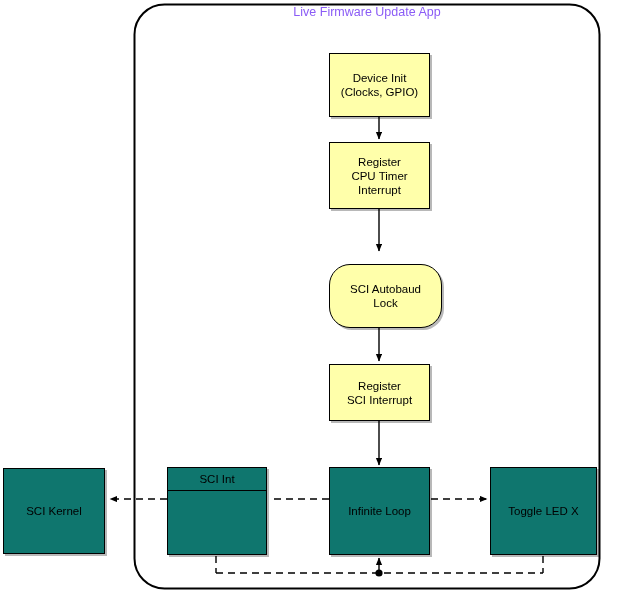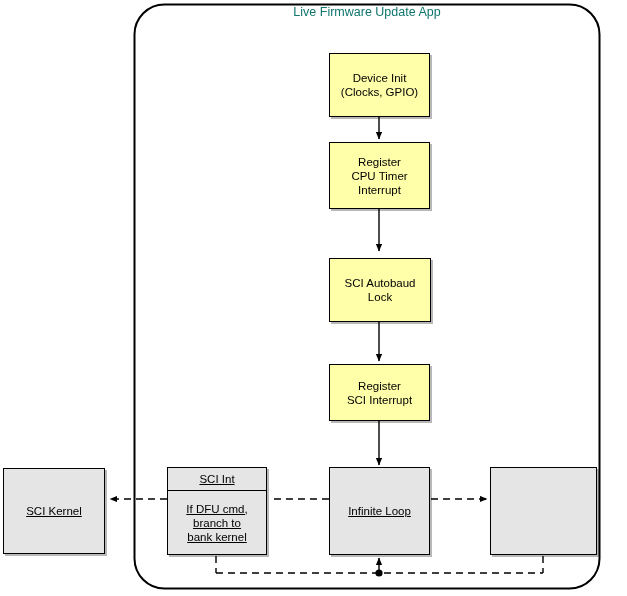--- a/index.html
+++ b/index.html
@@ -33,21 +33,21 @@
     align-items: center;
     justify-content: center;
     text-align: center;
     font-size: 11.5px;
     line-height: 14px;
     color: #000000;
     box-shadow: 2px 2px 0 rgba(0,0,0,0.28);
     z-index: 3;
   }
   .node.yellow { background: #ffffaa; }
-  .node.green  { background: #e5e5e5; text-decoration: underline; }
+  .node.green  { background: #0f766e; }
 
   .node-label {
     white-space: pre-line;
     padding: 0 4px;
   }
 
   .node.split {
     flex-direction: column;
     justify-content: flex-start;
     align-items: stretch;
@@ -74,21 +74,21 @@
     padding: 0 3px;
   }
 
   .app-title {
     position: absolute;
     left: 134px;
     top: 5px;
     width: 466px;
     text-align: center;
     font-size: 12.5px;
-    color: #0f766e;
+    color: #8b5cf6;
     z-index: 4;
   }
 </style>
 </head>
 <body>
 
 <div id="canvas">
 
   <svg id="svg-layer" viewBox="0 0 627 596" xmlns="http://www.w3.org/2000/svg">
     <defs>
@@ -127,41 +127,39 @@
     <span class="node-label">Device Init
 (Clocks, GPIO)</span>
   </div>
 
   <div class="node yellow" style="left:329px; top:142px; width:101px; height:67px;">
     <span class="node-label">Register
 CPU Timer
 Interrupt</span>
   </div>
 
-  <div class="node yellow" style="left:329px; top:258px; width:102px; height:64px;">
+  <div class="node yellow" style="left:329px; top:264px; width:113px; height:64px;border-radius:21px;">
     <span class="node-label">SCI Autobaud
 Lock</span>
   </div>
 
   <div class="node yellow" style="left:329px; top:364px; width:101px; height:57px;">
     <span class="node-label">Register
 SCI Interrupt</span>
   </div>
 
   <div class="node green" style="left:329px; top:467px; width:101px; height:88px;">
     <span class="node-label">Infinite Loop</span>
   </div>
 
   <div class="node green" style="left:3px; top:468px; width:102px; height:86px;">
     <span class="node-label">SCI Kernel</span>
   </div>
 
   <div class="node green split" style="left:167px; top:467px; width:100px; height:88px;">
     <div class="hdr">SCI Int</div>
-    <div class="body">If DFU cmd,
-branch to
-bank kernel</div>
   </div>
 
   <div class="node green split" style="left:490px; top:467px; width:107px; height:88px;">
+    <div class="body">Toggle LED X</div>
   </div>
 
 </div>
 
 </body></html>

